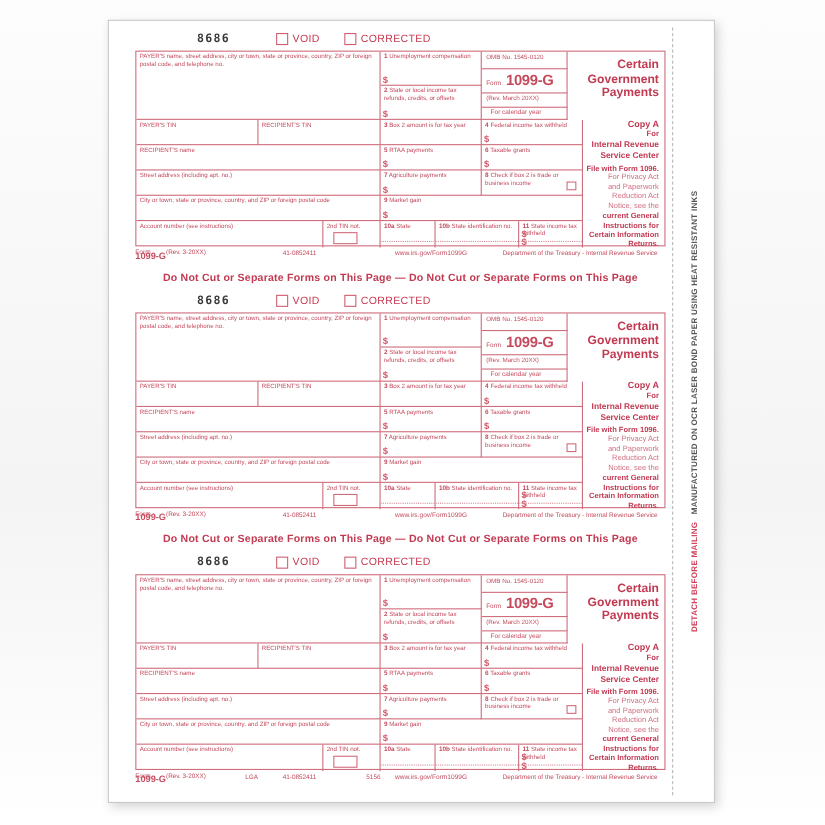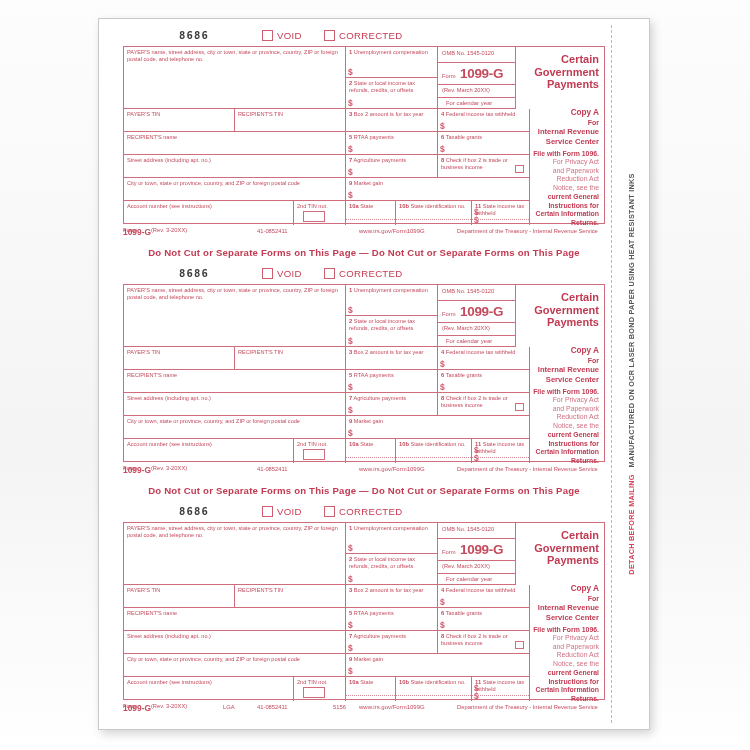--- a/index.html
+++ b/index.html
@@ -68,21 +68,21 @@
   }
   .ocrmark {
     position: absolute;
     left: 56px; top: 0px;
     font-family: "DejaVu Sans Mono", monospace;
     font-size: 10.5px;
     font-weight: bold;
     letter-spacing: 1.2px;
     color: #3a3a3a;
   }
-  .chk-group { position: absolute; display: flex; align-items: flex-end; gap: 4px; margin-left: 11px; }
+  .chk-group { position: absolute; display: flex; align-items: flex-end; gap: 4px; }
   .chk-group.void { left: 128px; top: 1px; }
   .chk-group.corr { left: 190px; top: 1px; }
   .chkbox {
     width: 11px; height: 11px;
     border: 1.4px solid #cf5f70;
     background: #fff;
   }
   .chk-label {
     font-size: 9.6px;
     color: #c73a51;

